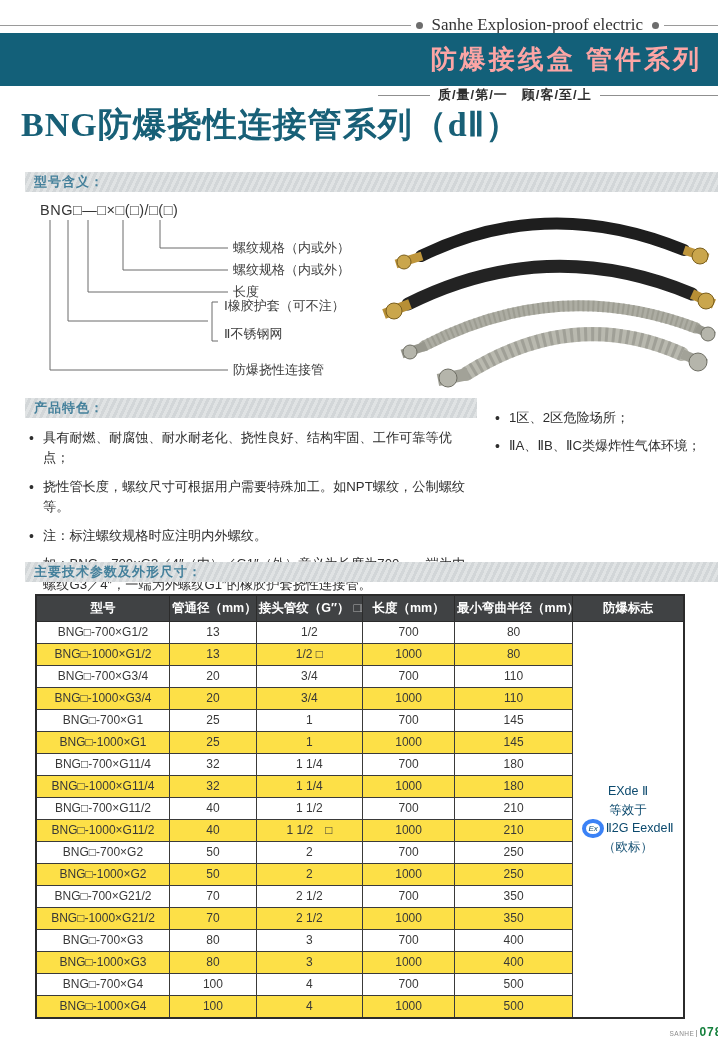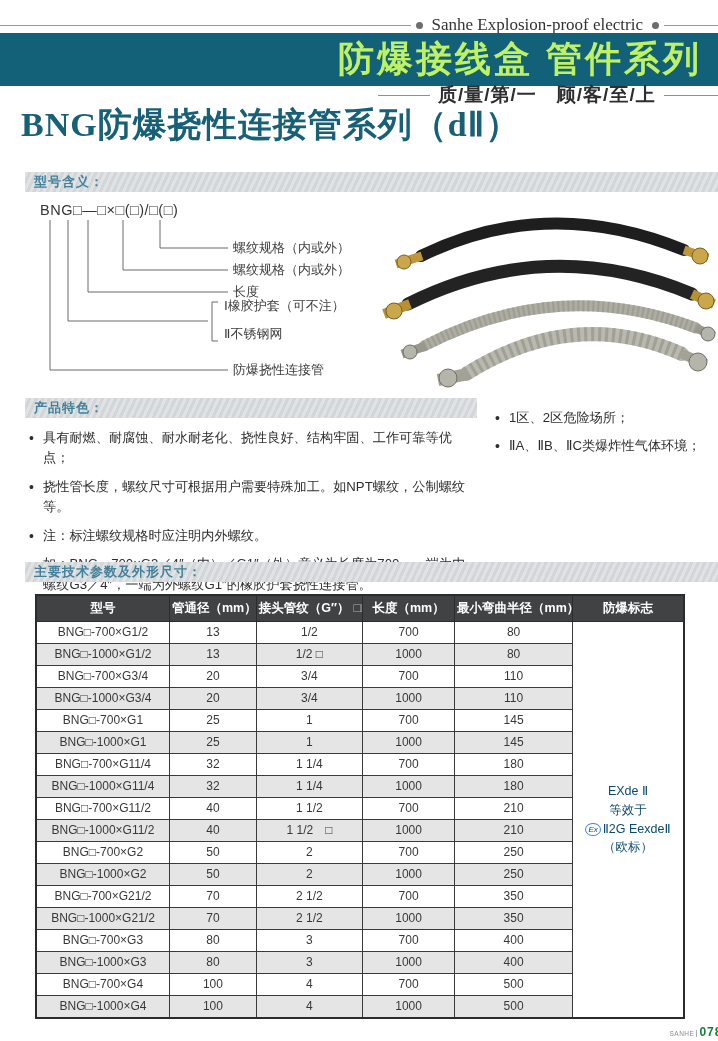--- a/index.html
+++ b/index.html
@@ -10,28 +10,28 @@
   .top-rule{position:absolute;top:17px;left:0;right:0;display:flex;align-items:center;height:16px;}
   .top-rule .rule{height:0;border-top:1px solid #9a9a9a;}
   .top-rule .rule.left{flex:1;}
   .top-rule .rule.right{width:86px;}
   .top-rule .dot{width:7px;height:7px;border-radius:50%;background:#6d6d6d;margin:0 5px;}
   .brand-line{font-family:"Liberation Serif","DejaVu Serif",serif;font-size:17px;color:#333;white-space:nowrap;padding:0 4px;}
 
   
   .banner{position:absolute;top:33px;left:0;width:718px;height:53px;background:#136079;
           display:flex;align-items:center;justify-content:flex-end;padding-right:16px;box-sizing:border-box;}
-  .banner span{color:#bef264;font-size:36px;font-weight:bold;letter-spacing:3px;white-space:nowrap;}
+  .banner span{color:#fca5a5;font-size:26px;font-weight:bold;letter-spacing:3px;white-space:nowrap;}
 
   
   .motto-row{position:absolute;top:88px;left:378px;right:0;display:flex;align-items:center;height:14px;}
   .motto-row .rule{height:0;border-top:1px solid #8f8f8f;}
   .motto-row .rule.left{width:52px;}
   .motto-row .rule.right{flex:1;}
-  .motto{font-size:19px;color:#2e2e2e;font-weight:bold;padding:0 8px;white-space:nowrap;letter-spacing:1px;}
+  .motto{font-size:13px;color:#2e2e2e;font-weight:bold;padding:0 8px;white-space:nowrap;letter-spacing:1px;}
 
   
   .title-block{position:absolute;top:106px;left:21px;}
   .page-title{font-size:34px;font-weight:bold;color:#186077;letter-spacing:1px;line-height:1.1;font-family:Liberation Serif, serif;}
   .page-subtitle{font-size:12.5px;font-weight:bold;color:#4d4d4d;margin-top:1px;letter-spacing:.3px;}
 
   
   .sec-bar{height:20px;line-height:20px;padding-left:9px;box-sizing:border-box;
            background:repeating-linear-gradient(115deg,#e0e3e4 0 3px,#d2d6d8 3px 6px);
            font-size:13px;font-weight:bold;color:#44809b;letter-spacing:1px;white-space:nowrap;}
@@ -52,24 +52,24 @@
   .bullets li{position:relative;font-size:13.2px;color:#2e2e2e;line-height:1.55;margin-bottom:8px;padding-left:14px;}
   .bullets li::before{content:"•";position:absolute;left:0;top:0;color:#2e2e2e;font-size:14px;}
 
   
   .spec-table{position:absolute;top:594px;left:35px;width:650px;border-collapse:collapse;
               border:2px solid #2b2b2b;table-layout:fixed;}
   .spec-table th{background:#404244;color:#fff;font-size:12.5px;font-weight:bold;height:25px;
                  border:1px solid #2b2b2b;padding:0 2px;white-space:nowrap;overflow:hidden;}
   .spec-table td{font-size:12px;color:#383838;text-align:center;height:21px;line-height:21px;
                  border:1px solid #3a3a3a;padding:0 2px;white-space:nowrap;overflow:hidden;}
-  .spec-table tr.alt td{background:#e5e5e5;margin-left:12px;}
+  .spec-table tr.alt td{background:#fde047;margin-left:12px;}
   .spec-table td.exmark-cell{background:#fff;vertical-align:middle;line-height:1.5;white-space:normal;}
   .ex-lines{text-align:center;font-size:12.5px;color:#0c4a6e;}
-  .ex-badge{display:inline-block;border:1px solid #3b82f6;border-radius:50%;font-size:8px;line-height:9px;
+  .ex-badge{display:inline-block;border:4px solid #3b82f6;border-radius:50%;font-size:8px;line-height:9px;
             padding:1px 2px;font-style:italic;font-weight:normal;margin-right:2px;vertical-align:1px;}
   .artifact{opacity:.55;font-weight:normal;margin-left:4px;}
 
   
   .footer{position:absolute;right:14px;bottom:1px;display:flex;align-items:baseline;}
   .footer .fb{font-size:6.5px;color:#8a8a8a;letter-spacing:.5px;border-right:1px solid #aaa;padding-right:2px;margin-right:2px;}
   .footer .fp{font-size:12px;font-weight:bold;color:#15803d;letter-spacing:1px;}
   .footer .swoosh{color:#1f7f95;font-size:15px;font-weight:bold;transform:rotate(-6deg);margin-left:1px;}
 </style>
 </head>

